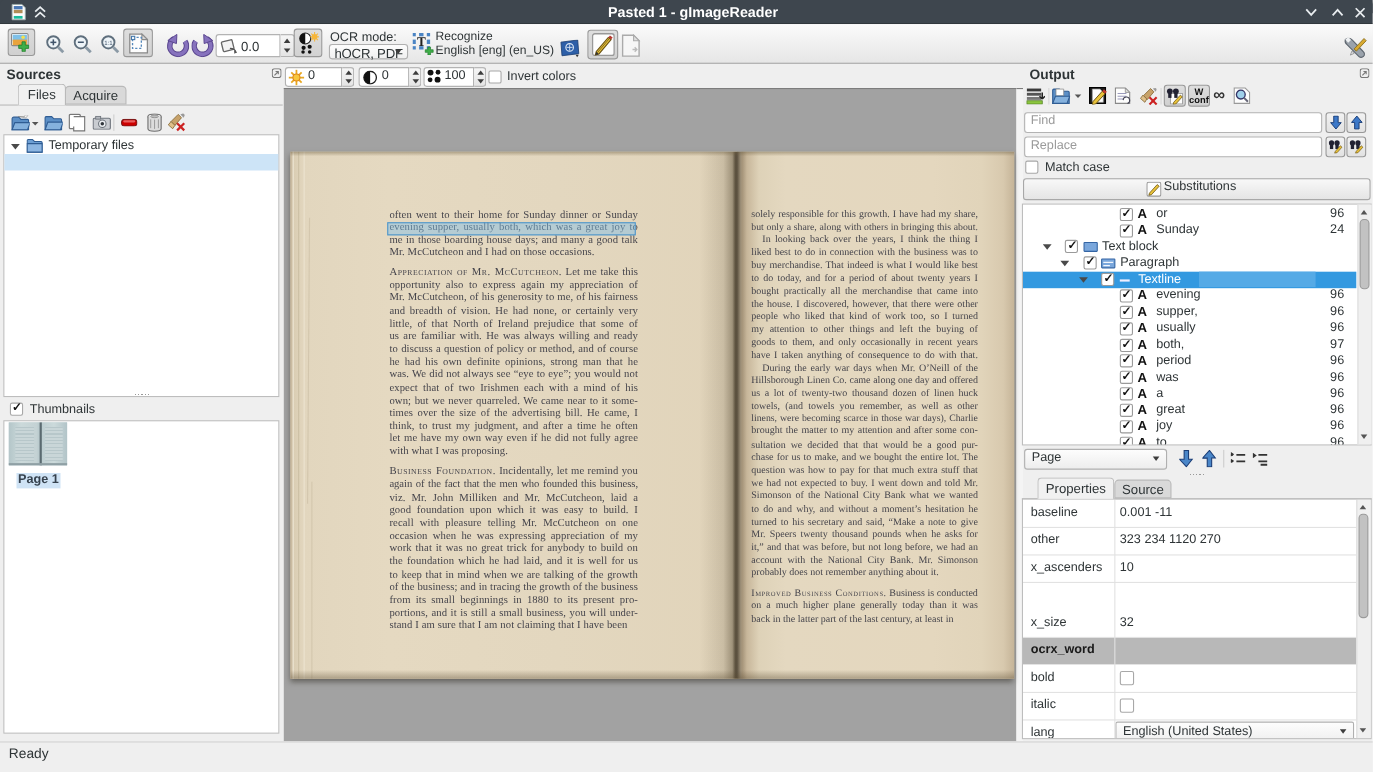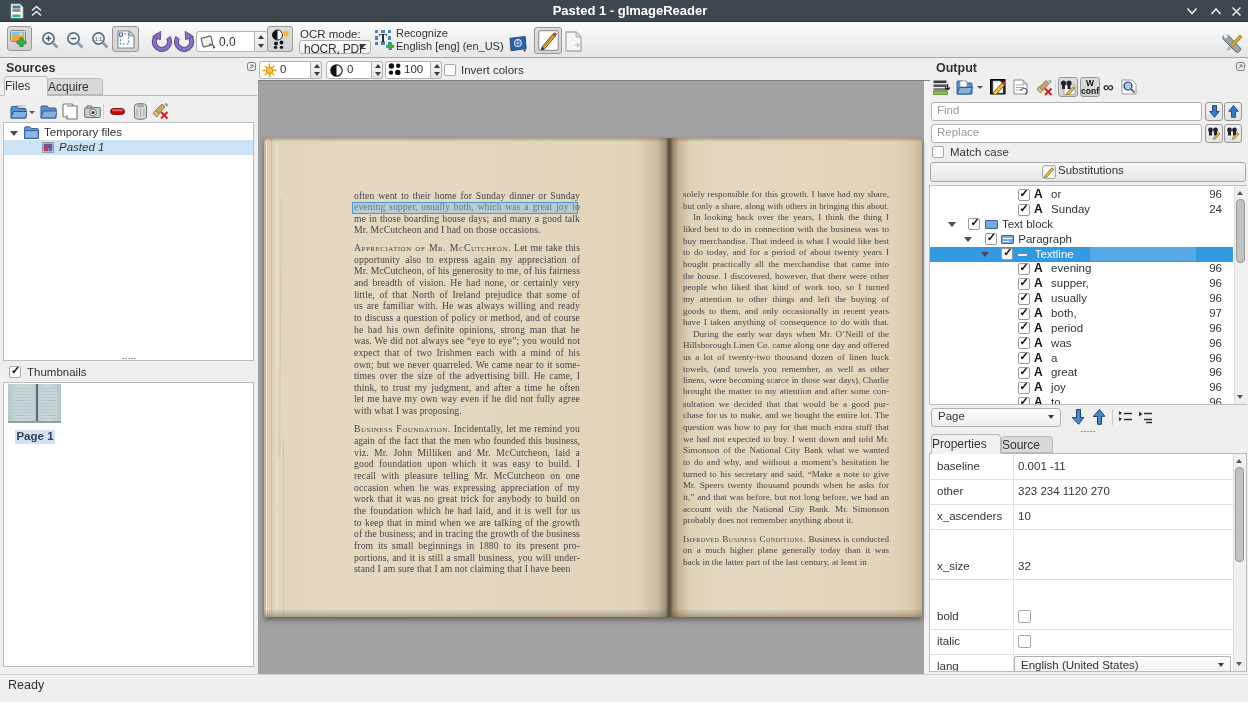--- a/index.html
+++ b/index.html
@@ -21,22 +21,22 @@
   background:linear-gradient(#e9e9e9,#dcdcdc);}
 .lbl{position:absolute;color:#2e3436;}
 
 .entry{position:absolute;background:#fff;border:1px solid #b3b3b3;border-radius:3px 0 0 3px;}
 .spinb{position:absolute;background:linear-gradient(#f6f6f6,#e4e4e4);border:1px solid #b3b3b3;border-left:none;border-radius:0 3px 3px 0;}
 .uar{width:0;height:0;border-left:3.5px solid transparent;border-right:3.5px solid transparent;border-bottom:4.5px solid #3c3c3c;position:absolute;}
 .dar{width:0;height:0;border-left:3.5px solid transparent;border-right:3.5px solid transparent;border-top:4.5px solid #3c3c3c;position:absolute;}
 
 .ptitle{position:absolute;font-weight:bold;font-size:12.5px;color:#2e3436;}
 .whitebox{position:absolute;background:#fff;border:1px solid #bdbdbd;}
-.tab{position:absolute;font-size:12px;color:#2e3436;text-align:left;
-  border:1px solid #b9b9b9;border-radius:4px 4px 0 0;}
+.tab{position:absolute;font-size:12px;color:#2e3436;text-align:center;
+  border:1px solid #b9b9b9;border-radius:4px 4px 0 0;margin-left:12px;}
 .tab.active{background:#f1f1f1;border-bottom:1px solid #f1f1f1;z-index:3;}
 .tab.inactive{background:#d9d9d9;z-index:1;}
 .checkbox{position:absolute;width:12px;height:12px;background:#fff;border:1px solid #a8a8a8;border-radius:2px;}
 .check{position:absolute;font-size:11px;color:#111;font-weight:bold;top:-3px;left:1px;}
 
 #statusbar{position:absolute;left:0;top:674px;width:1248px;height:28px;
   background:#efefef;border-top:1px solid #d2d2d2;}
 #statusbar span{position:absolute;left:8px;top:3px;font-size:12.5px;color:#2e3436;}
 
 .trow{position:absolute;font-size:11.5px;color:#2e3436;height:15px;line-height:15px;}
@@ -255,29 +255,20 @@
   <div class="whitebox" style="left:3px;top:122px;width:251px;height:239px"></div>
   <div class="trow" style="left:0;top:125px;width:100%">
     <span class="abs" style="left:10px;top:1px;width:0;height:0;border-left:4px solid transparent;border-right:4px solid transparent;border-top:5px solid #4a4a4a;margin-top:5px"></span>
     <svg class="abs" style="left:24px;top:1px" width="15" height="13" viewBox="0 0 15 13">
       <path d="M0.7 12.3 V1.8 a1 1 0 0 1 1 -1 H5.5 l1.8 1.8 h6 a1 1 0 0 1 1 1 V12.3 z" fill="#6d9fd4" stroke="#2f5c93" stroke-width="1"></path>
       <path d="M0.7 12.3 V4.6 h13.6 V12.3 z" fill="#8db6e2" stroke="#2f5c93" stroke-width="1"></path>
     </svg>
     <span class="abs" style="left:44px">Temporary files</span>
   </div>
   <div class="abs" style="left:4px;top:140px;width:249px;height:15px;background:#cde4f7"></div>
-  <div class="trow" style="left:0;top:140px;width:100%">
-    <svg class="abs" style="left:42px;top:2px" width="12" height="11" viewBox="0 0 12 11">
-      <rect x="0.5" y="0.5" width="11" height="10" fill="#fff" stroke="#999"></rect>
-      <rect x="1.5" y="1.5" width="9" height="4.5" fill="#7a4a9e"></rect>
-      <rect x="1.5" y="5" width="5" height="4.5" fill="#b03a63"></rect>
-      <rect x="6.5" y="5.5" width="4" height="4" fill="#4a6eb0"></rect>
-    </svg>
-    <span class="abs" style="left:59px;font-style:italic">Pasted 1</span>
-  </div>
 
   <div class="abs" style="left:121px;top:357px;width:16px;height:3px;background:radial-gradient(circle 1px at 2px 1.5px,#999 60%,transparent 61%),radial-gradient(circle 1px at 5px 1.5px,#999 60%,transparent 61%),radial-gradient(circle 1px at 8px 1.5px,#999 60%,transparent 61%),radial-gradient(circle 1px at 11px 1.5px,#999 60%,transparent 61%),radial-gradient(circle 1px at 14px 1.5px,#999 60%,transparent 61%)"></div>
 
   <div class="checkbox" style="left:9px;top:366px">
       <span class="check">✓</span>
     </div>
   <div class="lbl" style="left:27px;top:366px;font-size:11.5px">Thumbnails</div>
   <div class="whitebox" style="left:3px;top:382px;width:251px;height:285px"></div>
   <div class="abs" style="left:8px;top:384px;width:53px;height:39px;background:#c2d2d4">
     <div class="abs" style="left:0;top:0;width:28px;height:39px;background:linear-gradient(90deg,#b4c6c9,#cbd9da 40%,#c4d2d4 90%,#b7c9cc)"></div>
@@ -685,20 +676,24 @@
   <div class="abs" style="left:930px;top:505px;width:302.5px;height:25px">
     <span class="abs" style="left:7px;top:5px;font-size:11.5px;color:#2e3436">x_ascenders</span>
     <span class="abs" style="left:88px;top:5px;font-size:11.5px;color:#2e3436">10</span>
     <div class="abs" style="left:0;top:24px;width:100%;height:1px;background:#e2e2e2"></div>
   </div>
   <div class="abs" style="left:930px;top:555px;width:302.5px;height:25px">
     <span class="abs" style="left:7px;top:5px;font-size:11.5px;color:#2e3436">x_size</span>
     <span class="abs" style="left:88px;top:5px;font-size:11.5px;color:#2e3436">32</span>
     <div class="abs" style="left:0;top:24px;width:100%;height:1px;background:#e2e2e2"></div>
   </div>
+  <div class="abs" style="left:930px;top:580px;width:302.5px;height:25px">
+    <div class="abs" style="left:0;top:0;width:100%;height:24px;background:#b8b8b8"></div>
+    <span class="abs" style="left:7px;top:5px;font-size:11.5px;font-weight:bold;color:#1a1a1a">ocrx_word</span>
+  </div>
   <div class="abs" style="left:930px;top:605px;width:302.5px;height:25px">
     <span class="abs" style="left:7px;top:5px;font-size:11.5px;color:#2e3436">bold</span>
     <span class="abs" style="left:88px;top:5px;width:13px;height:13px;background:#fff;border:1px solid #a8a8a8;border-radius:2px"></span>
     <div class="abs" style="left:0;top:24px;width:100%;height:1px;background:#e2e2e2"></div>
   </div>
   <div class="abs" style="left:930px;top:630px;width:302.5px;height:25px">
     <span class="abs" style="left:7px;top:5px;font-size:11.5px;color:#2e3436">italic</span>
     <span class="abs" style="left:88px;top:5px;width:13px;height:13px;background:#fff;border:1px solid #a8a8a8;border-radius:2px"></span>
     <div class="abs" style="left:0;top:24px;width:100%;height:1px;background:#e2e2e2"></div>
   </div>

